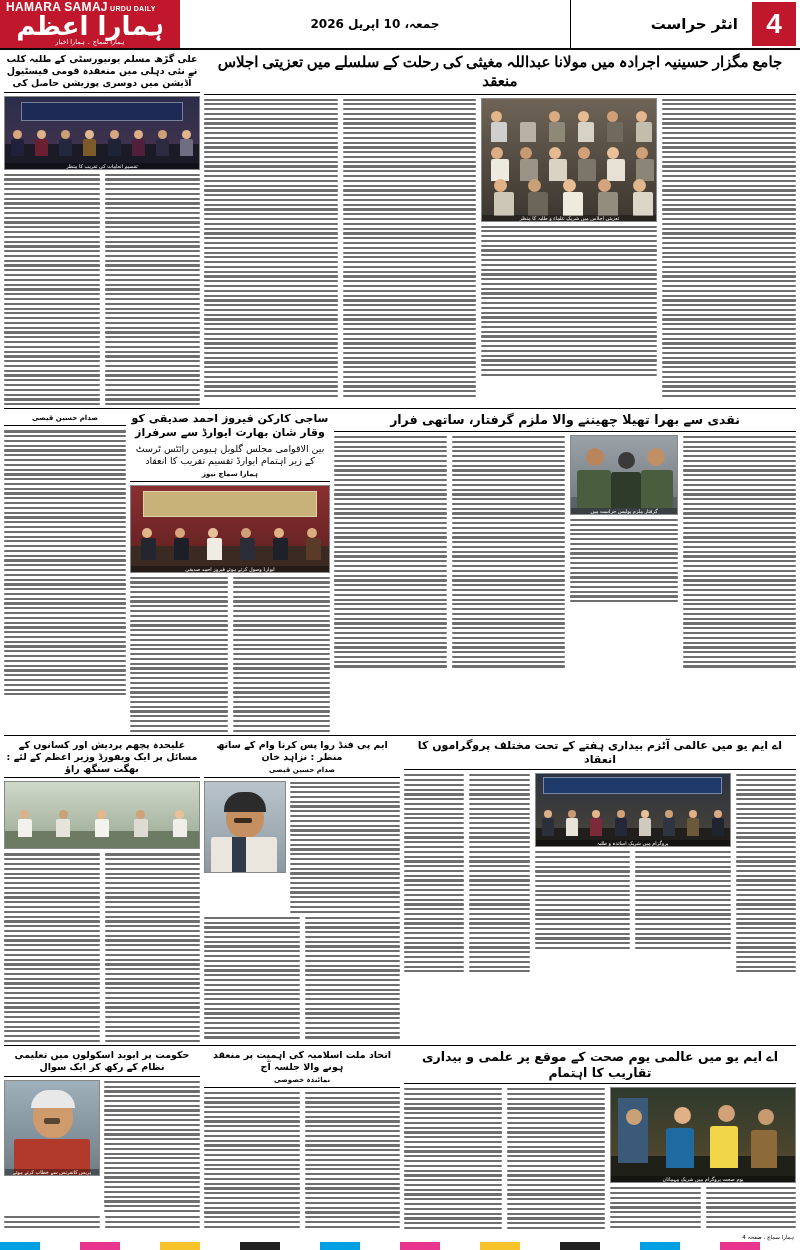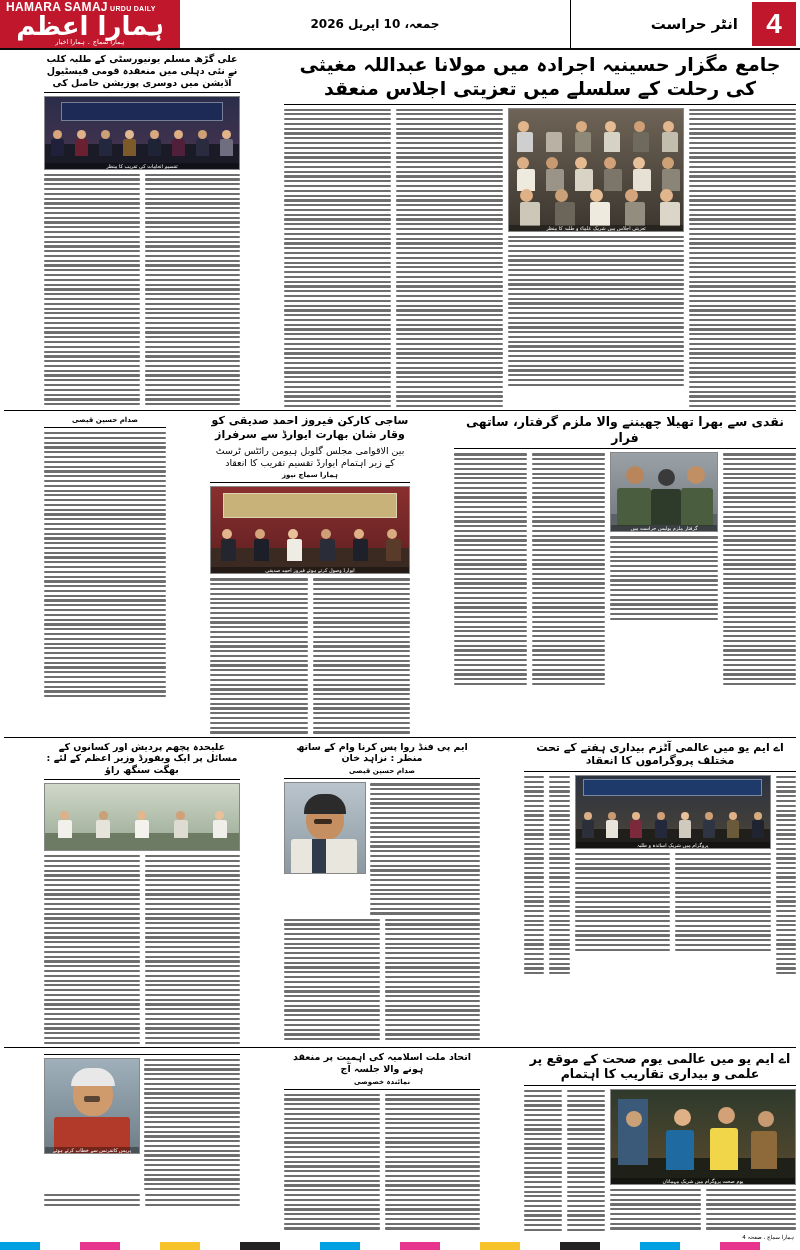--- a/index.html
+++ b/index.html
@@ -53,27 +53,27 @@
     background:#c0172c; color:#fff; font-size:28px; font-weight:bold;
     display:flex; align-items:center; justify-content:center;
     font-family:"Liberation Sans", sans-serif;
   }
 
   
   .content { padding:3px 4px 0 4px; }
   .row { display:flex; gap:4px; align-items:stretch; }
   .row + .row { border-top:1px solid #000; padding-top:3px; margin-top:3px; }
 
-  .col { position:relative;margin-left:40px; }
+  .col { position:relative; }
 
   .hl {
     direction:rtl; text-align:center; font-weight:bold;
     line-height:1.25; margin:0 0 3px 0;
   }
-  .hl.h1 { font-size:19px; }
+  .hl.h1 { font-size:15px;font-family:Liberation Serif, serif; }
   .hl.h2 { font-size:12.5px; }
   .hl.h3 { font-size:11px; }
   .hl.h4 { font-size:9.5px; }
   .rule { border-top:1px solid #000; margin:3px 0; }
 
   .byline {
     direction:rtl; text-align:center; font-size:7px; font-weight:bold;
     margin:2px 0;
   }
 
@@ -1477,20 +1477,21 @@
                 <span></span>
             </div>
           </div>
         </div>
       </div>
     </div>
 
     <div class="row">
 
       <div class="col" style="width:196px">
+        <div class="hl h4">حکومت پر ایوید اسکولوں میں تعلیمی نظام کے رکھ کر ایک سوال</div>
         <div class="rule"></div>
         <div style="display:flex; gap:4px">
           <div class="photo" style="width:96px;height:96px">
             <div class="scene">
               <div class="sky" style="background:linear-gradient(#9fb0bb,#6f7d86)"></div>
               <div class="head" style="left:30%;top:14%;width:40px;height:44px;background:#cf9a6c;border-radius:50% 50% 45% 45%"></div>
               <div style="position:absolute;left:28%;top:10%;width:44px;height:18px;background:#e8e8e8;border-radius:18px 18px 0 0"></div>
               <div class="torso" style="left:10%;top:62%;width:76px;height:36px;background:#b23a2a"></div>
               <div style="position:absolute;left:42%;top:40%;width:16px;height:6px;background:#5a4434;border-radius:2px"></div>
             </div>

